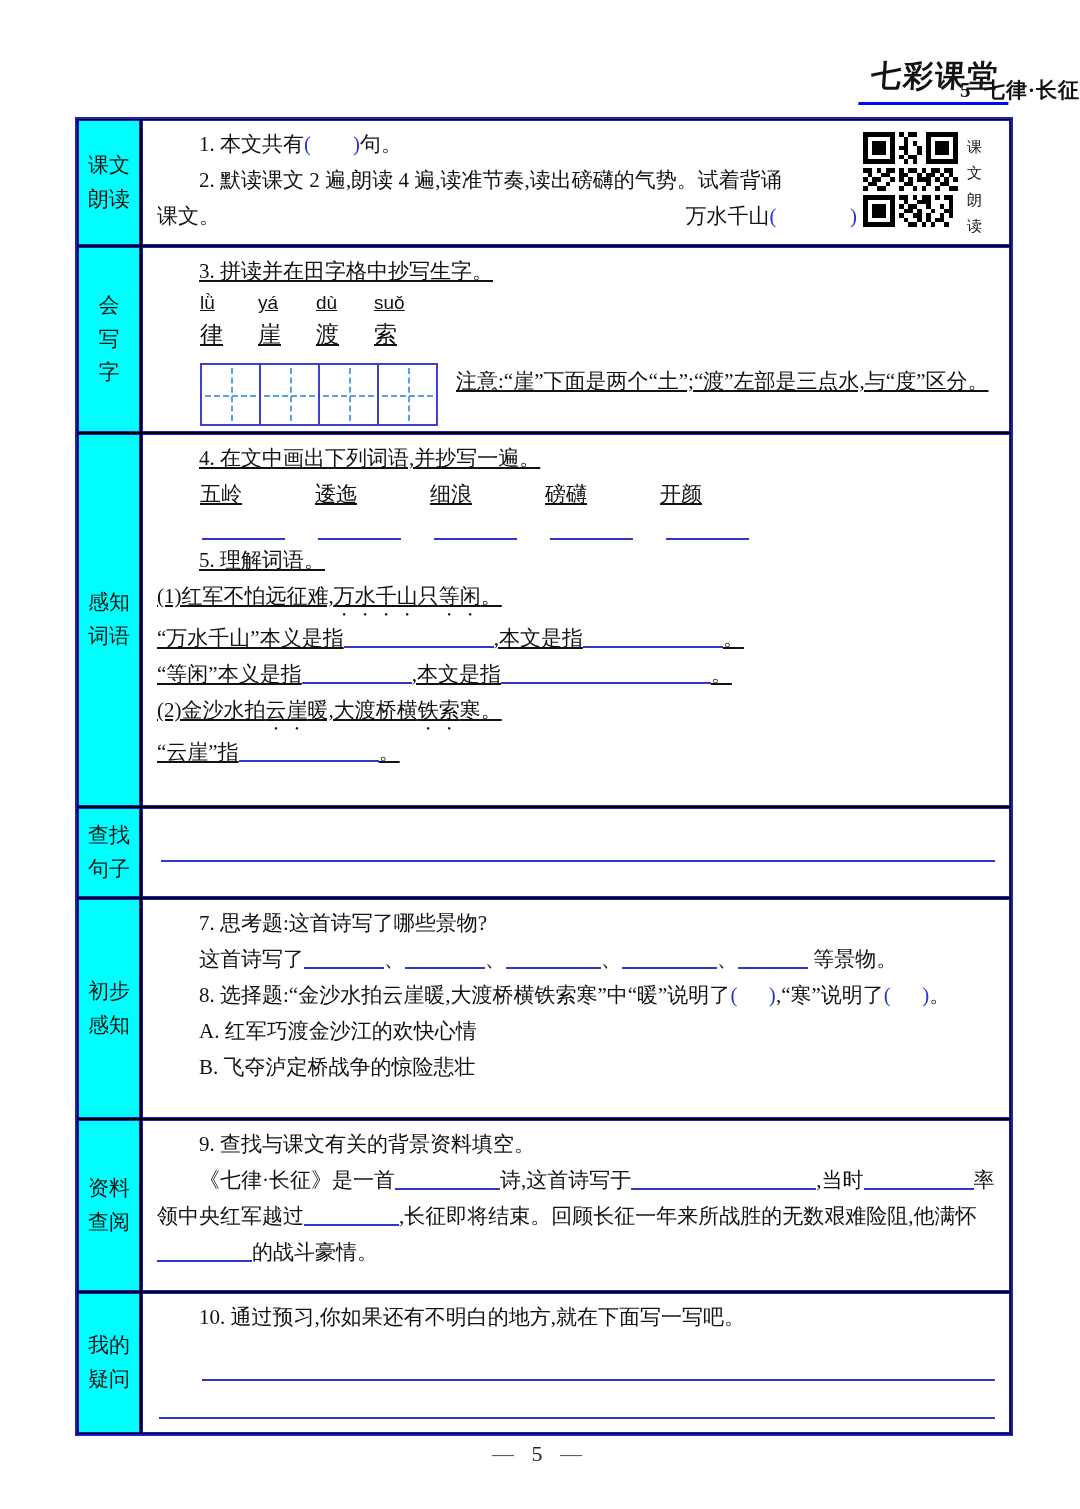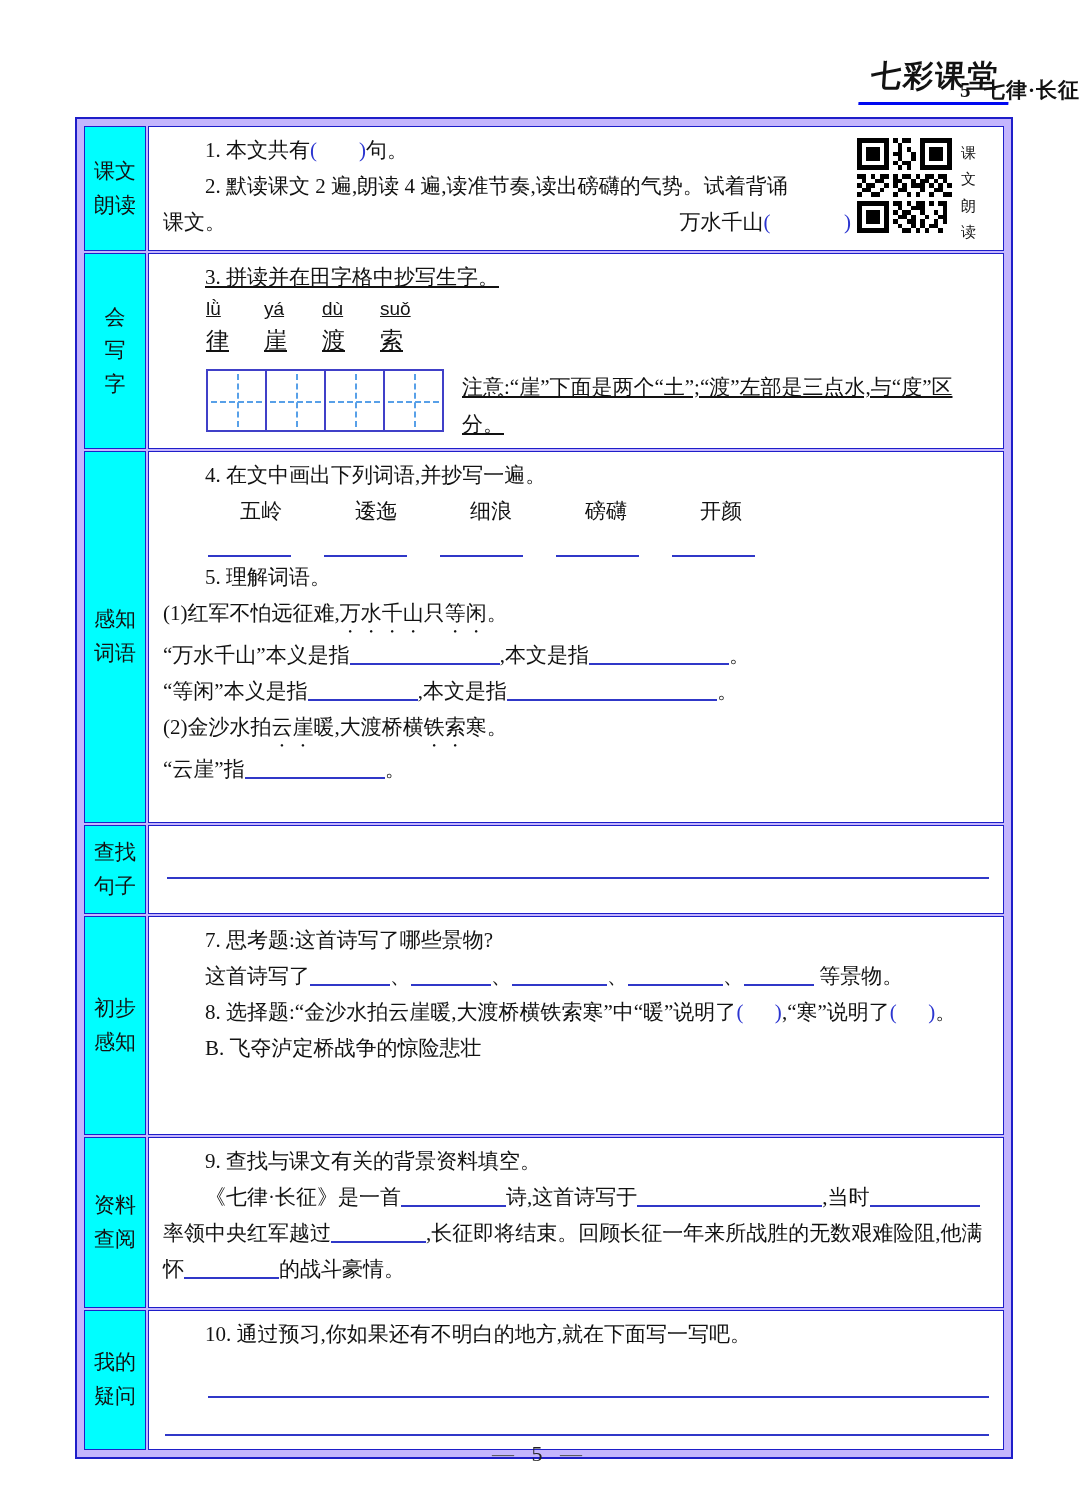--- a/index.html
+++ b/index.html
@@ -18,22 +18,22 @@
   }
   .logo {
     position:absolute; top:56px; right:70px; width:150px; text-align:center;
     font-size:30px; font-weight:900; transform:skewX(-4deg);
     border-bottom:3px solid #0008f0; padding-bottom:5px; letter-spacing:2px;
   }
 
   
   .sheet {
     position:absolute; left:75px; top:117px; width:938px;
-    border:2px solid #1e1ec9; background:#c4b5fd;
-    display:flex; flex-direction:column; gap:2px; padding:7px;
+    border:2px solid #1e1ec9; background:#000000;
+    display:flex; flex-direction:column; gap:2px; padding:1px;
   }
   .row { display:flex; gap:2px; }
   .side {
     width:62px; flex:0 0 62px; background:#00feff; border:1px solid #1e1ec9;
     display:flex; align-items:center; justify-content:center; text-align:center;
     font-size:21px; line-height:1.6; white-space:pre-line;
   }
   .cell {
     flex:1; border:1px solid #1e1ec9; background:#fff;
     font-size:21px; line-height:36px; padding:5px 14px;
@@ -68,22 +68,22 @@
   .tzg { display:flex; margin-left:43px; flex:0 0 auto; }
   .tz { width:61px; height:63px; border:2px solid #4040c8; margin-left:-2px; position:relative; }
   .tz:first-child { margin-left:0; }
   .tz::before { content:""; position:absolute; left:3px; right:3px; top:50%;
                 border-top:2px dashed #58a0e8; }
   .tz::after  { content:""; position:absolute; top:3px; bottom:3px; left:50%;
                 border-left:2px dashed #58a0e8; }
   .note { flex:1; padding-left:18px; line-height:37px; }
 
   
-  .r2 { min-height:372px; }
-  .wordrow { display:flex; margin-left:77px; }
+  .r2 { min-height:372px;text-decoration:underline; }
+  .wordrow { display:flex; margin-left:43px; }
   .wordrow span { width:85px; margin-right:30px; }
   .ulrow { display:flex; margin:14px 0 2px 45px; }
   .ulrow .bl { width:83px; margin-right:33px; height:14px; }
 
   
   .r3 { min-height:89px; display:flex; align-items:center; }
   .r3line { display:flex; width:100%; }
   .r3line > span:first-child { text-indent:2em; white-space:nowrap; }
 
   
@@ -293,20 +293,21 @@
       <div class="side">初步
 感知</div>
       <div class="cell r4">
         <div class="ind">7. 思考题:这首诗写了哪些景物?</div>
         <div class="ind q7b">
           <span>这首诗写了</span><span class="bl w80"></span><span>、</span><span class="bl w80"></span><span>、</span><span class="bl w95"></span><span>、</span><span class="bl w95"></span><span>、</span><span class="bl w70"></span><span> 等景物。</span>
         </div>
         <div class="ind">
           <span>8. 选择题:“金沙水拍云崖暖,大渡桥横铁索寒”中“暖”说明了</span><span class="bp">(      )</span><span>,“寒”说明了</span><span class="bp">(      )</span><span>。</span>
         </div>
+        <div class="ind">A. 红军巧渡金沙江的欢快心情</div>
         <div class="ind">B. 飞夺泸定桥战争的惊险悲壮</div>
       </div>
     </div>
 
     <div class="row">
       <div class="side">资料
 查阅</div>
       <div class="cell r5">
         <div class="ind">9. 查找与课文有关的背景资料填空。</div>
         <div class="ind">

